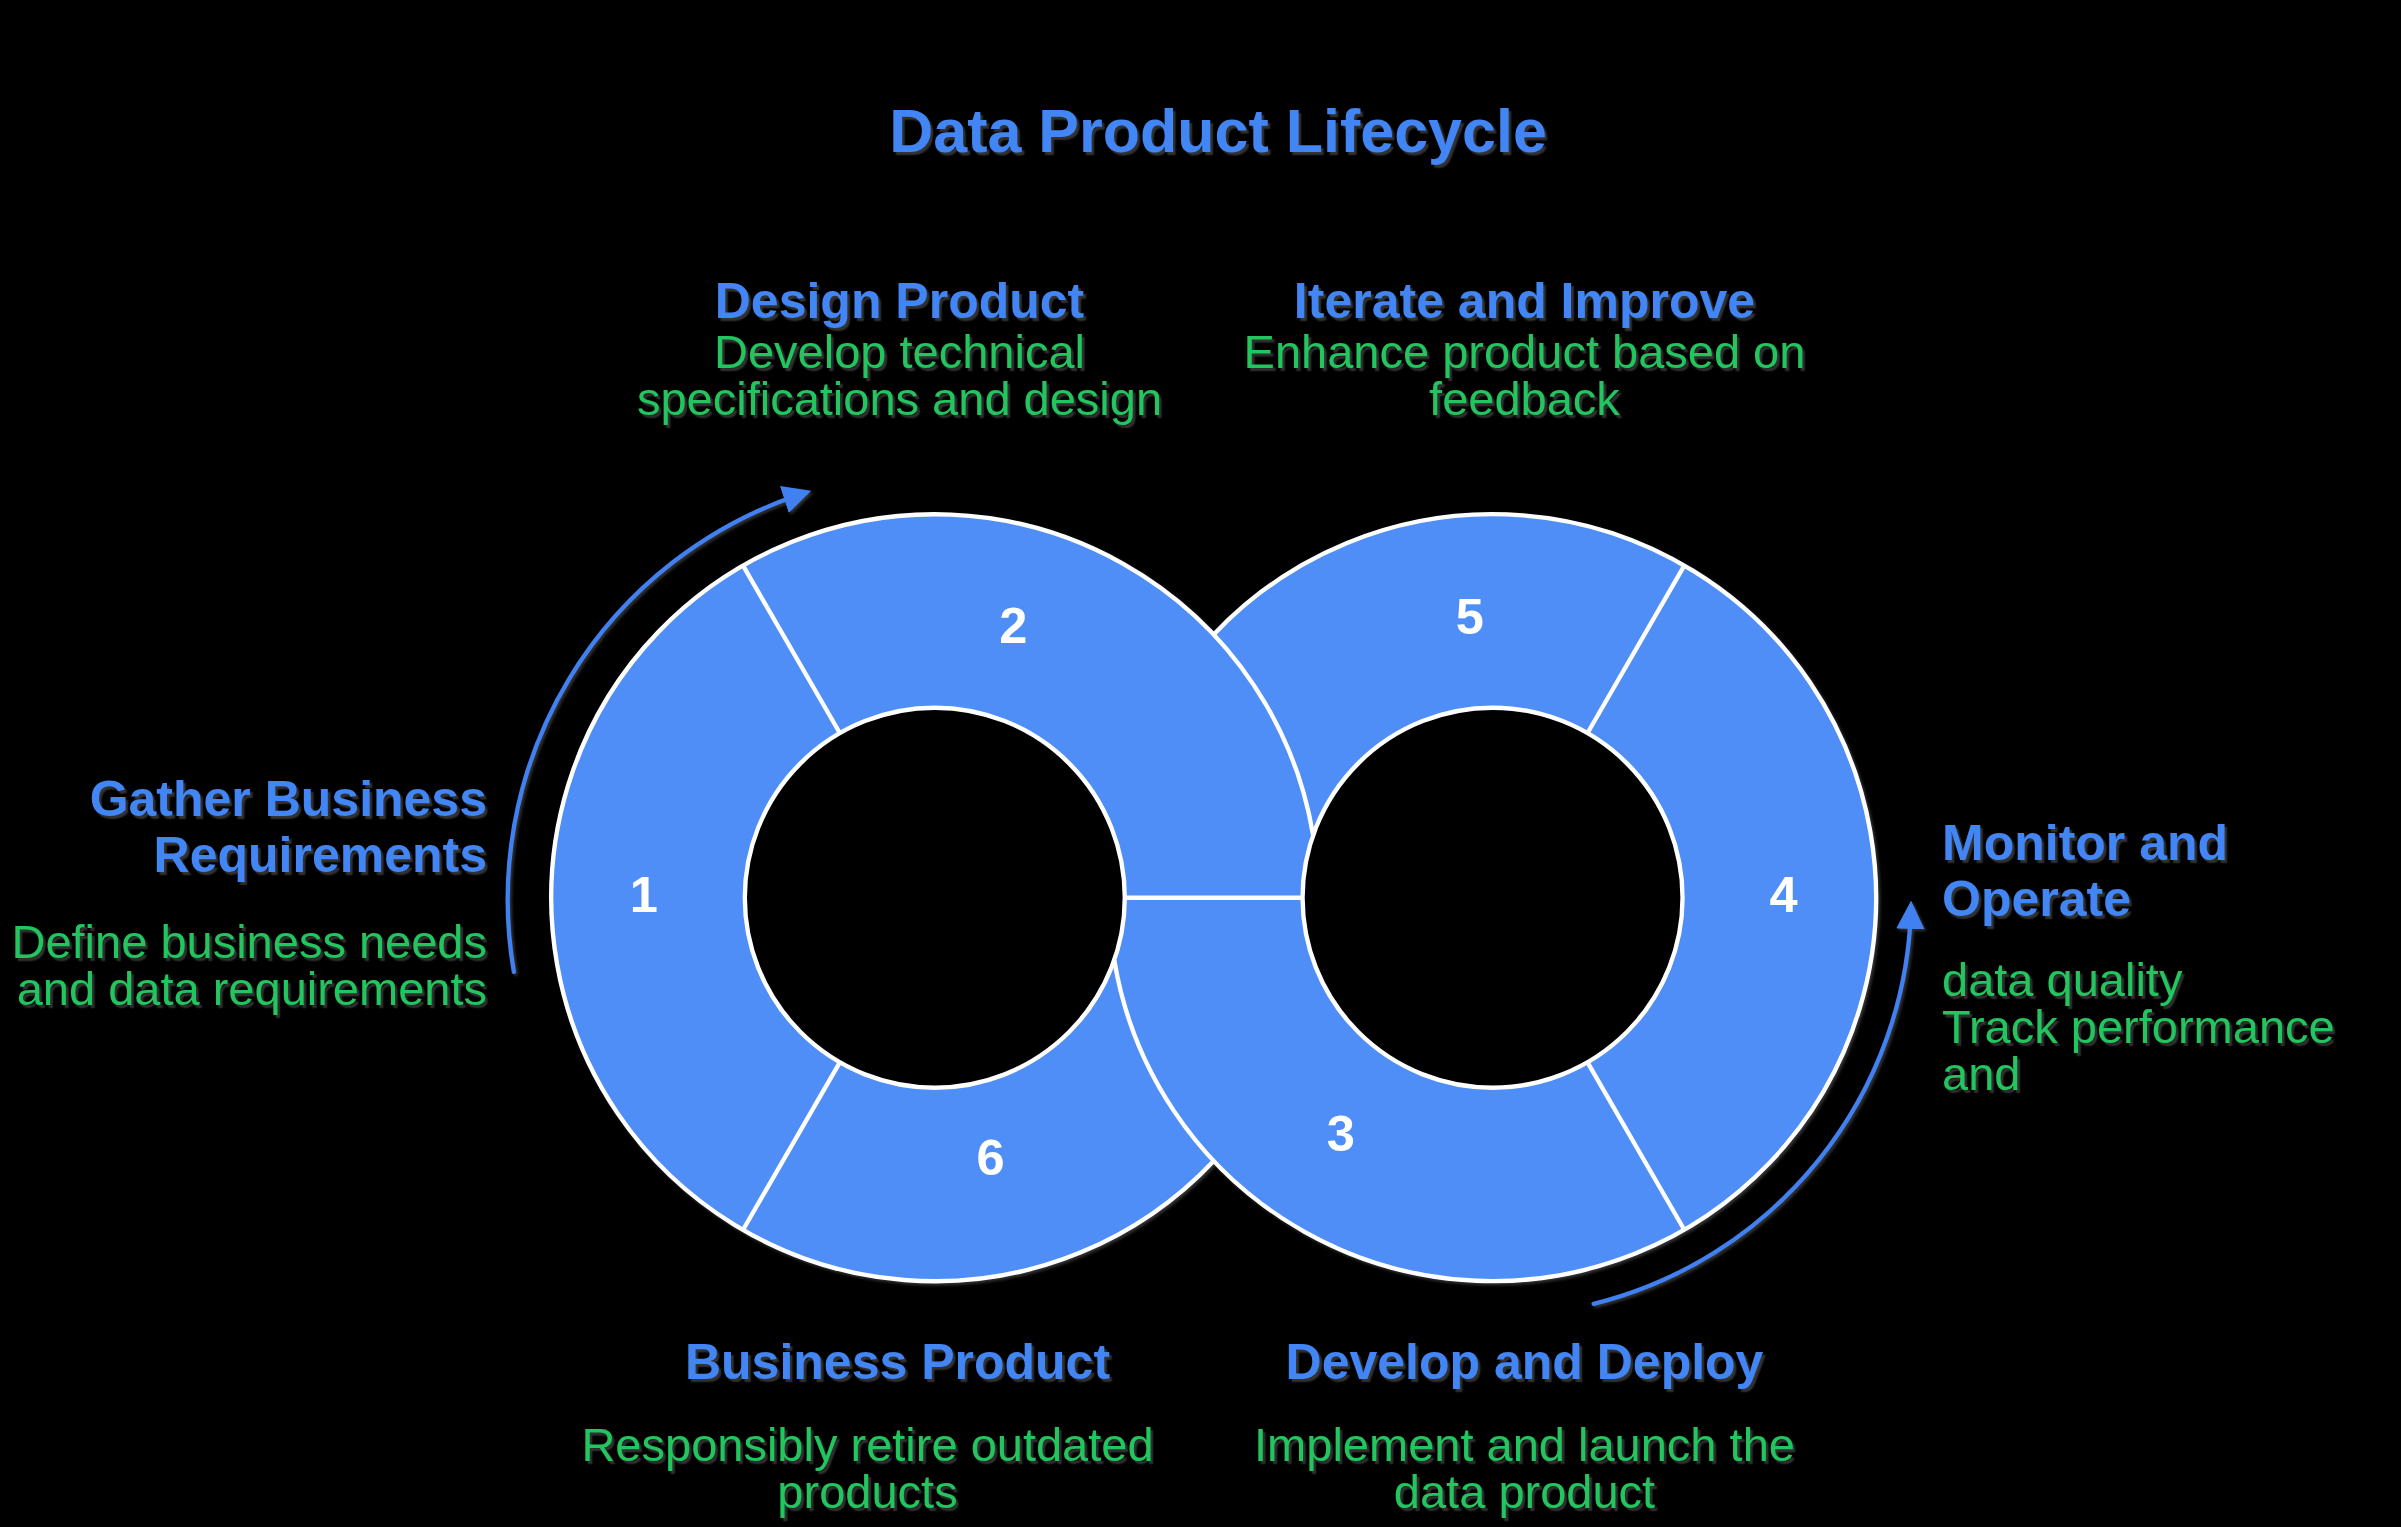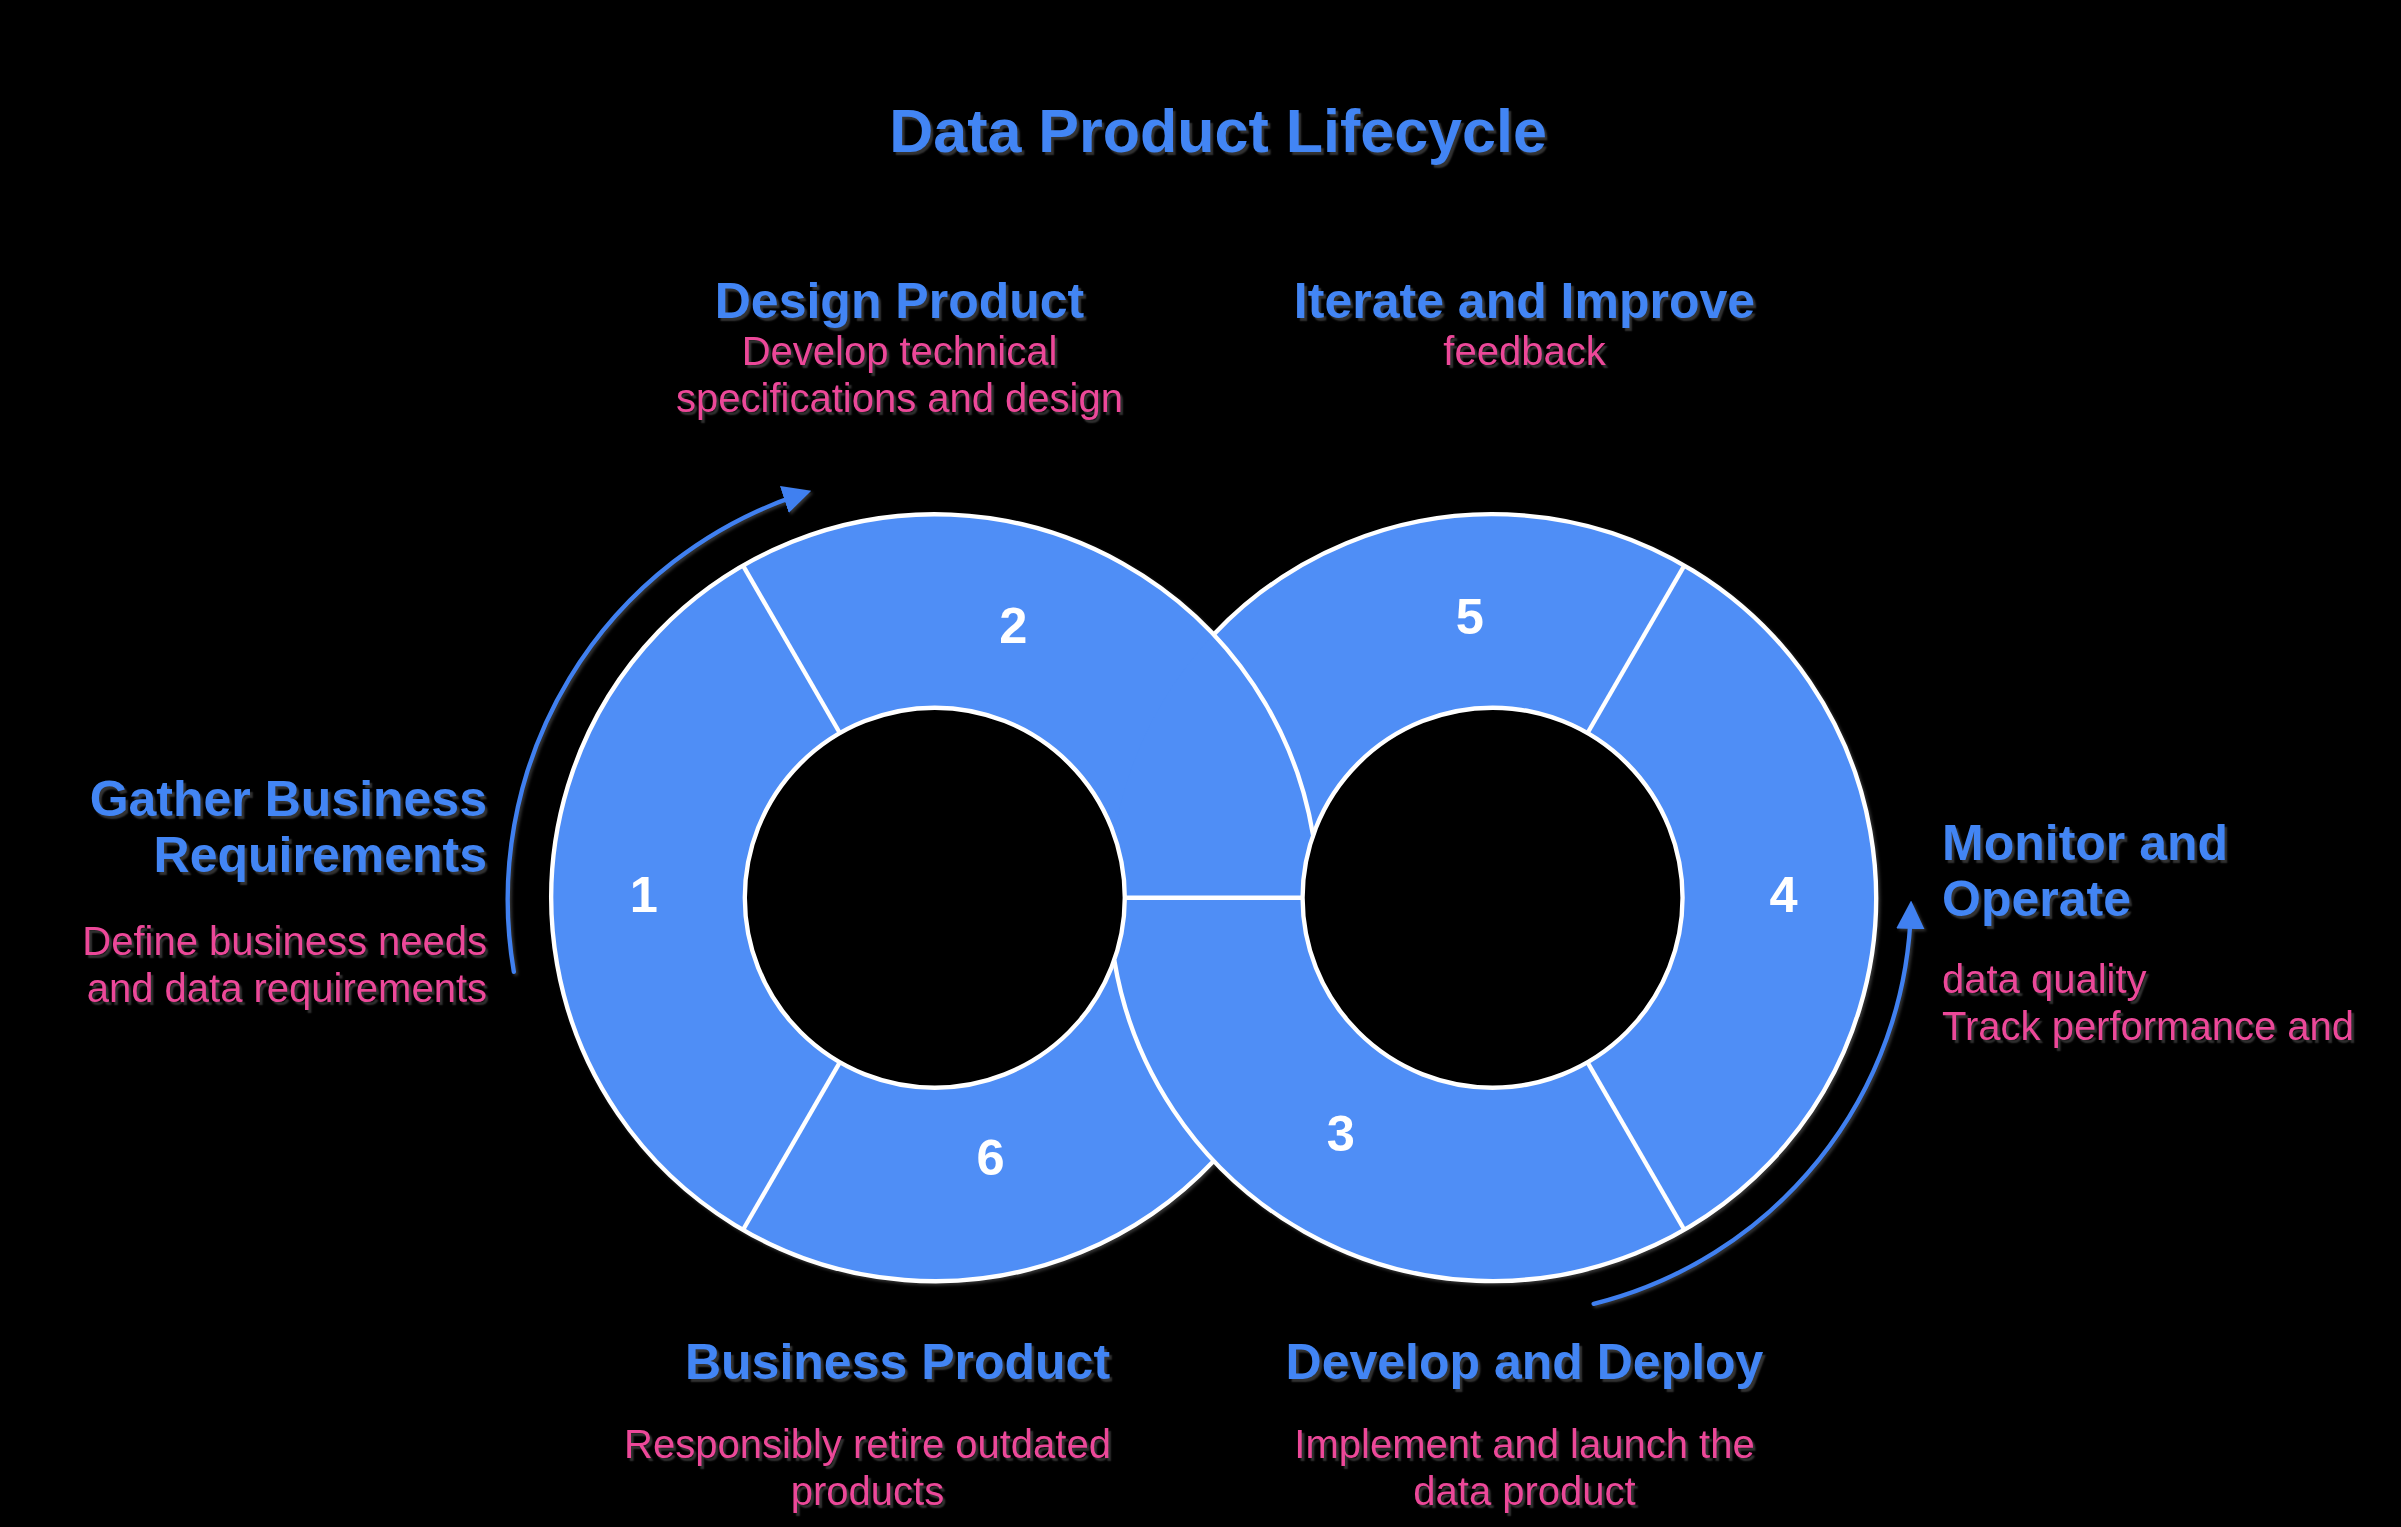--- a/index.html
+++ b/index.html
@@ -33,23 +33,23 @@
     color: #4285F4;
   }
   .title {
     font-weight: 700;
     font-size: 61px;
     line-height: 66px;
     color: #4285F4;
   }
   .desc {
     font-weight: 400;
-    font-size: 40px;
+    font-size: 47px;
     line-height: 47px;
-    color: #ec4899;
+    color: #22c55e;
   }
   .center { text-align: center; }
   .right  { text-align: right; }
   .left   { text-align: left; }
 </style>
 </head>
 <body>
 
 <div id="canvas">
 
@@ -98,20 +98,21 @@
   </svg>
 
   <div class="txt heading center" style="left:540px; top:273px; width:697px;">Design Product</div>
   <div class="txt desc center" style="left:540px; top:328px; width:697px;">
     <div>Develop technical</div>
     <div>specifications and design</div>
   </div>
 
   <div class="txt heading center" style="left:1165px; top:273px; width:697px;">Iterate and Improve</div>
   <div class="txt desc center" style="left:1165px; top:328px; width:697px;">
+    <div>Enhance product based on</div>
     <div>feedback</div>
   </div>
 
   <div class="txt heading right" style="right:1925px; top:771px; width:540px;">
     <div>Gather Business</div>
     <div>Requirements</div>
   </div>
   <div class="txt desc right" style="right:1925px; top:918px; width:540px;">
     <div>Define business needs</div>
     <div>and data requirements</div>

